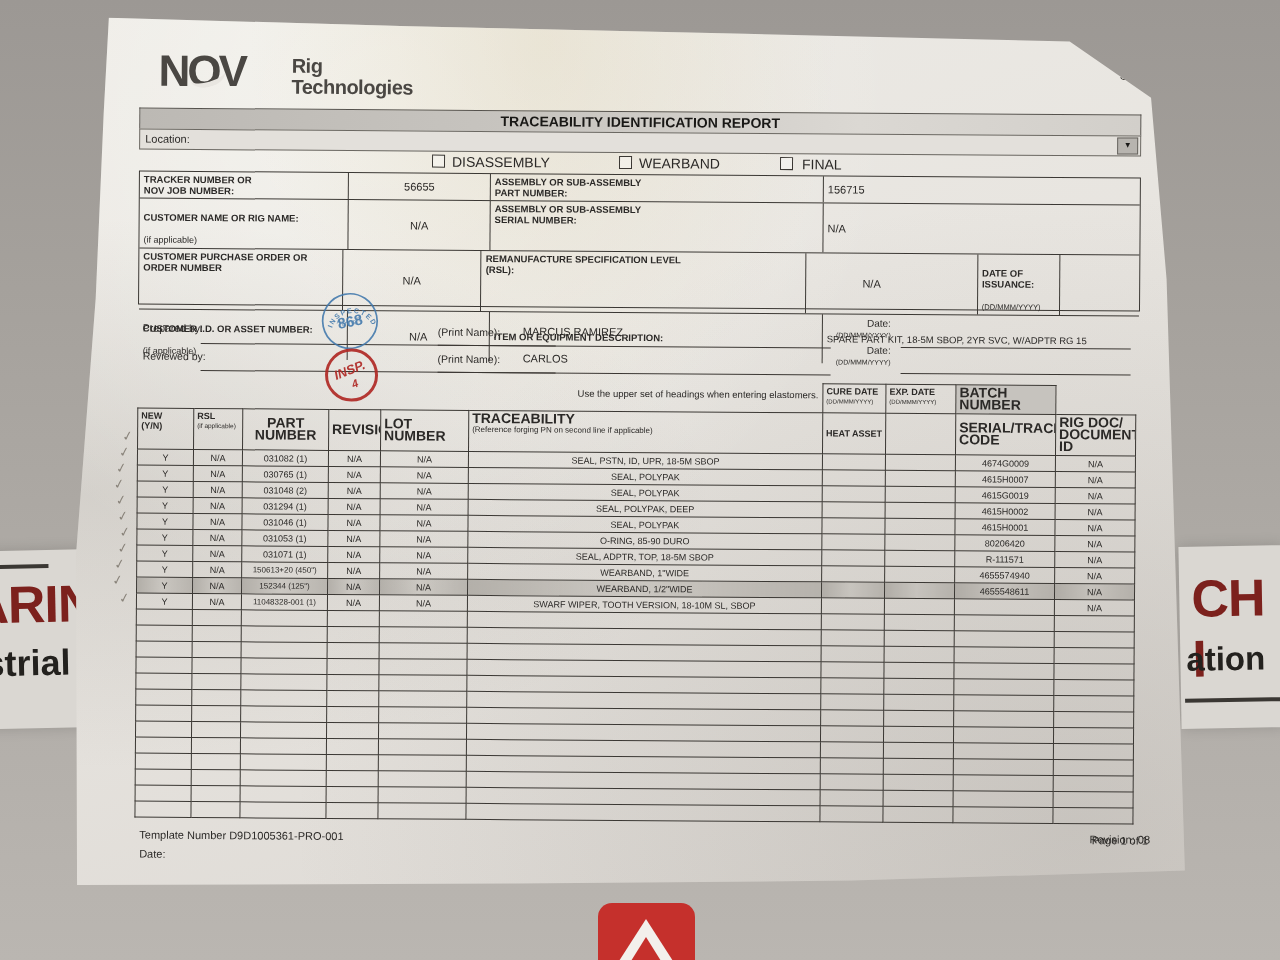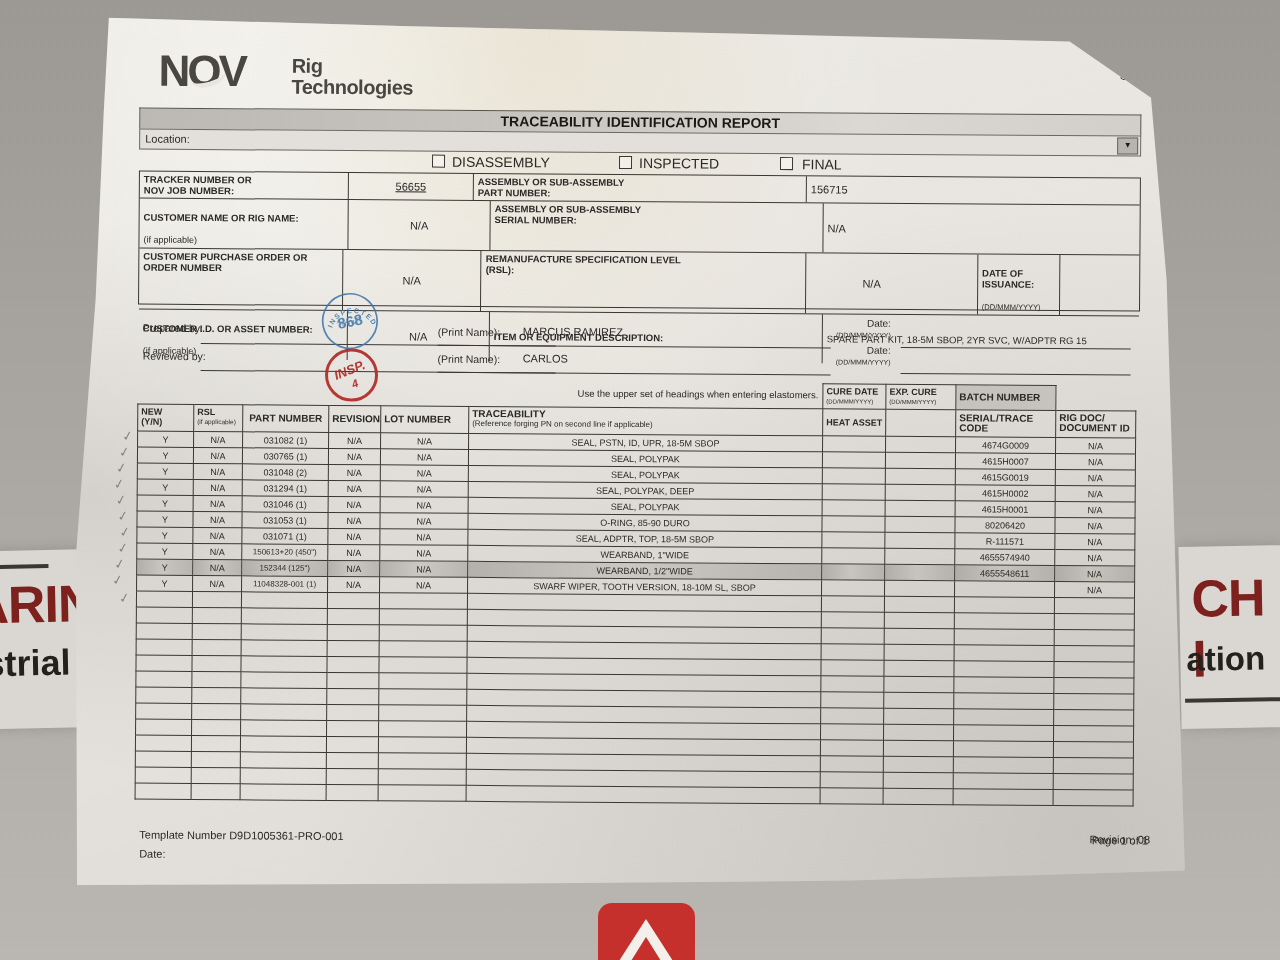--- a/index.html
+++ b/index.html
@@ -68,21 +68,21 @@
   .datefmt{font-size:7px;}
   
   table.mt{border-collapse:collapse;table-layout:fixed;width:998px;}
   .mt td{border:1px solid #3b3834;font-size:9px;text-align:center;padding:0 2px;
     overflow:hidden;white-space:nowrap;height:16px;box-sizing:border-box;}
   .mt tr.hup td{height:25px;}
   .mt tr.hlo td{height:27px;}
   .mt td.hcell{text-align:left;vertical-align:top;padding:2px 3px;white-space:pre-line;line-height:10px;}
   .mt td.noborder{border:none;background:transparent;}
   .hb{font-weight:bold;font-size:9px;}
-  .hb2{font-weight:bold;font-size:10px;}
+  .hb2{font-weight:bold;font-size:14px;}
   .fmt{font-size:6px;display:block;}
   .ifapp{font-size:6.5px;display:block;}
   .gray{background:#c6c3be;}
   .mt tr.smudge td{background:linear-gradient(90deg,rgba(146,142,135,.55),rgba(168,164,157,.32) 45%,rgba(146,142,135,.48));}
   .note{font-size:9.5px;text-align:right;}
   .check{font-size:13px;color:#89837a;transform:rotate(-10deg);}
   .ftr{font-size:11px;}
 </style>
 </head>
 <body>
@@ -123,30 +123,30 @@
     <span class="abs" style="left:5px;top:1px;">Location:</span>
     <div class="abs dropbtn" style="right:2px;top:1px;">
       <span>▼</span>
     </div>
   </div>
 
   <div class="abs" style="left:67px;top:141px;width:1000px;height:23px;">
     <span class="abs cb-box" style="left:293px;top:5px;"></span>
     <span class="abs cb-label" style="left:313px;top:4px;">DISASSEMBLY</span>
     <span class="abs cb-box" style="left:480px;top:5px;"></span>
-    <span class="abs cb-label" style="left:500px;top:4px;">INSPECTED</span>
+    <span class="abs cb-label" style="left:500px;top:4px;">WEARBAND</span>
     <span class="abs cb-box" style="left:641px;top:5px;"></span>
     <span class="abs cb-label" style="left:663px;top:4px;">FINAL</span>
   </div>
 
   <div class="abs info" style="left:67px;top:164px;width:1000px;height:132px;">
     <div class="info-row">
       <div class="ic lab" style="width:208px;">TRACKER NUMBER OR
 NOV JOB NUMBER:</div>
-      <div class="ic val" style="width:125px;text-decoration:underline;">56655</div>
+      <div class="ic val" style="width:142px;">56655</div>
       <div class="ic lab" style="width:333px;">ASSEMBLY OR SUB-ASSEMBLY
 PART NUMBER:</div>
       <div class="ic val left" style="width:317px;">156715</div>
     </div>
     <div class="info-row">
       <div class="ic lab" style="width:208px;">
         <span>CUSTOMER NAME OR RIG NAME:</span><br>
         <span class="sub">(if applicable)</span>
       </div>
       <div class="ic val" style="width:142px;">N/A</div>
@@ -245,21 +245,21 @@
       <col style="width:354px">
         <col style="width:63px">
         <col style="width:70px">
         <col style="width:100px">
         <col style="width:80px">
     </colgroup>
     <tbody>
         <tr class="hup">
       <td class="noborder" colspan="6"></td>
       <td class="hcell"><span class="hb">CURE DATE</span><span class="fmt">(DD/MMM/YYYY)</span></td>
-      <td class="hcell"><span class="hb">EXP. CURE</span><span class="fmt">(DD/MMM/YYYY)</span></td>
+      <td class="hcell"><span class="hb">EXP. DATE</span><span class="fmt">(DD/MMM/YYYY)</span></td>
       <td class="hcell gray" style="vertical-align:middle;"><span class="hb2">BATCH NUMBER</span></td>
       <td class="noborder"></td>
     </tr>
     <tr class="hlo">
       <td class="hcell"><span class="hb">NEW
 (Y/N)</span></td>
       <td class="hcell"><span class="hb">RSL</span><span class="ifapp">(if applicable)</span></td>
       <td class="hcell" style="text-align:center;vertical-align:middle;"><span class="hb2">PART NUMBER</span></td>
       <td class="hcell" style="vertical-align:middle;"><span class="hb2">REVISION</span></td>
       <td class="hcell" style="vertical-align:middle;"><span class="hb2">LOT NUMBER</span></td>

